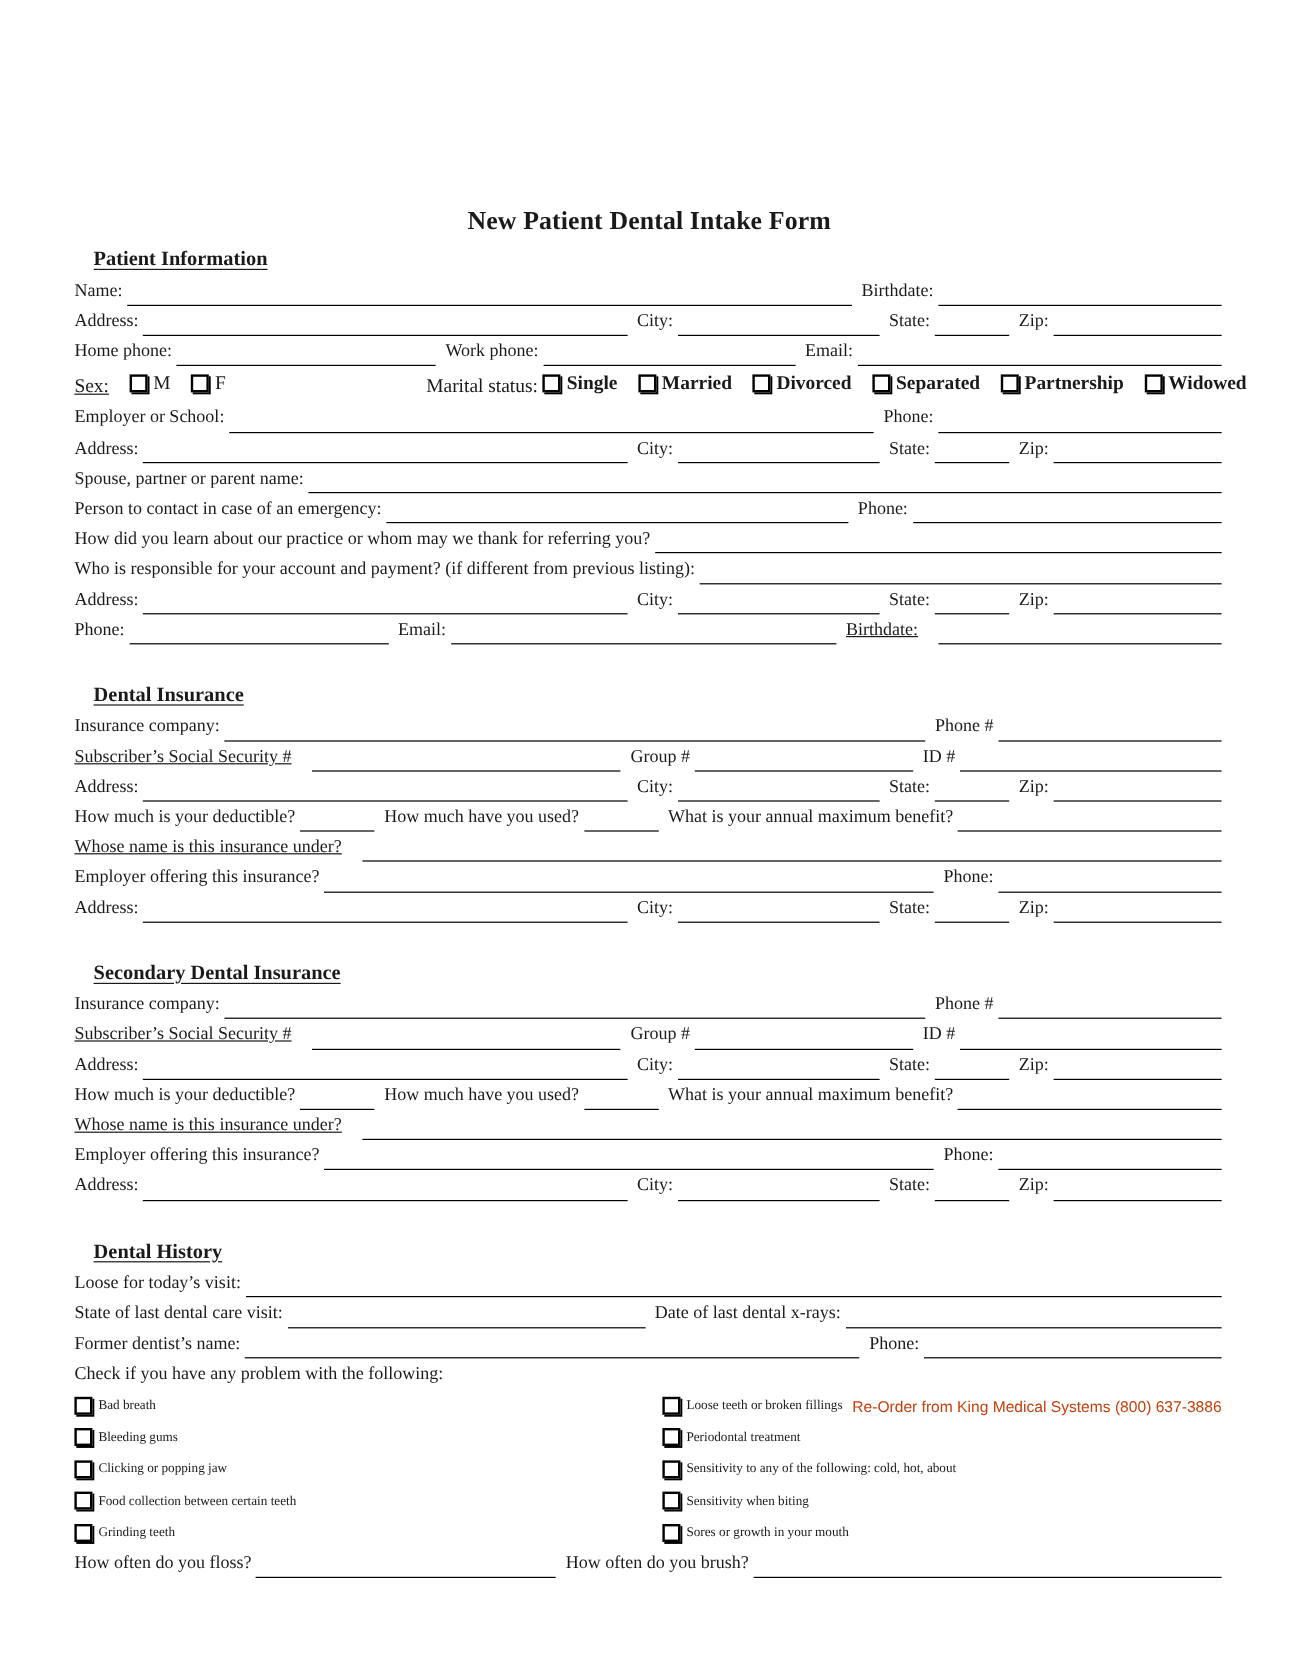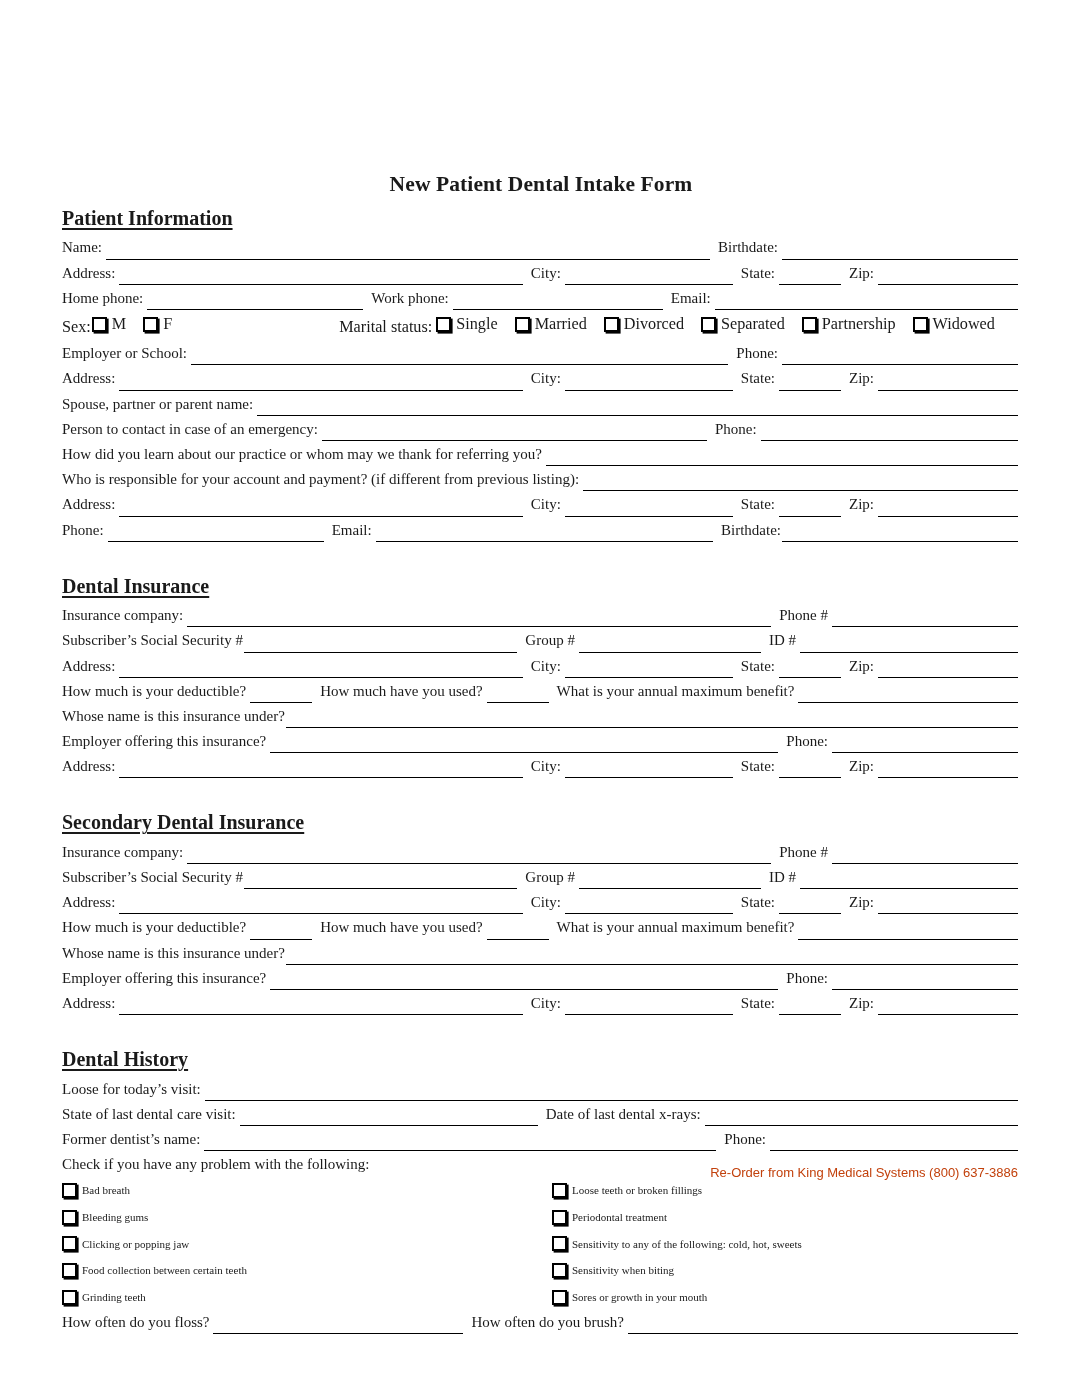--- a/index.html
+++ b/index.html
@@ -31,44 +31,44 @@
     font-weight: bold;
     letter-spacing: 0.1px;
   }
   .content {
     position: absolute;
     left: 62px;
     top: 202px;
     width: 956px;
   }
   .section-head {
-    font-size: 20px;
+    font-size: 17px;
     font-weight: bold;
     text-decoration: underline;
     text-underline-offset: 2.5px;
-    margin: 0 0 1px 0;
+    margin: 0 0 1px 16px;
     line-height: 1.62;
     display: block;
   }
   .section-gap {
     height: 27px;
   }
   .row {
     display: flex;
     align-items: baseline;
     font-size: 15px;
     line-height: 1.68;
     white-space: nowrap;
     width: 100%;
   }
   .lbl {
     flex: 0 0 auto;
     padding-right: 4px;
   }
-  .lbl.tight { padding-right: 1px; }
+  .lbl.tight { padding-right: 17px; text-decoration: underline; }
   .blank {
     flex: 1 1 auto;
     border-bottom: 1.1px solid #000;
     min-width: 10px;
     height: 0.95em;
     margin-right: 8px;
     align-self: flex-end;
     margin-bottom: 1px;
   }
   .blank.last { margin-right: 0; }
@@ -102,21 +102,21 @@
     vertical-align: -1px;
   }
   .optgrp {
     display: inline-flex;
     align-items: center;
     margin-right: 17px;
     flex: 0 0 auto;
   }
   .optgrp.last { margin-right: 16px; }
   .sex-row { display: flex; align-items: baseline; font-size: 16.2px; line-height: 1.68; }
-  .marital-block { display: flex; align-items: center; margin-left: 0; }
+  .marital-block { display: flex; align-items: center; margin-left: 0; font-weight: bold; }
   .marital-lead { margin-left: 150px; padding-right: 4px; flex: 0 0 auto; }
 
   .check-cols {
     display: flex;
     width: 100%;
     font-size: 11px;
   }
   .check-col { width: 50%; }
   .check-col.right { padding-left: 24px; }
   .check-item {
@@ -452,21 +452,21 @@
         <div class="check-item">
           <span class="cb"></span>
           <span>Loose teeth or broken fillings</span>
         </div>
         <div class="check-item">
           <span class="cb"></span>
           <span>Periodontal treatment</span>
         </div>
         <div class="check-item">
           <span class="cb"></span>
-          <span>Sensitivity to any of the following: cold, hot, sweets</span>
+          <span>Sensitivity to any of the following: cold, hot, about</span>
         </div>
         <div class="check-item">
           <span class="cb"></span>
           <span>Sensitivity when biting</span>
         </div>
         <div class="check-item">
           <span class="cb"></span>
           <span>Sores or growth in your mouth</span>
         </div>
       </div>

